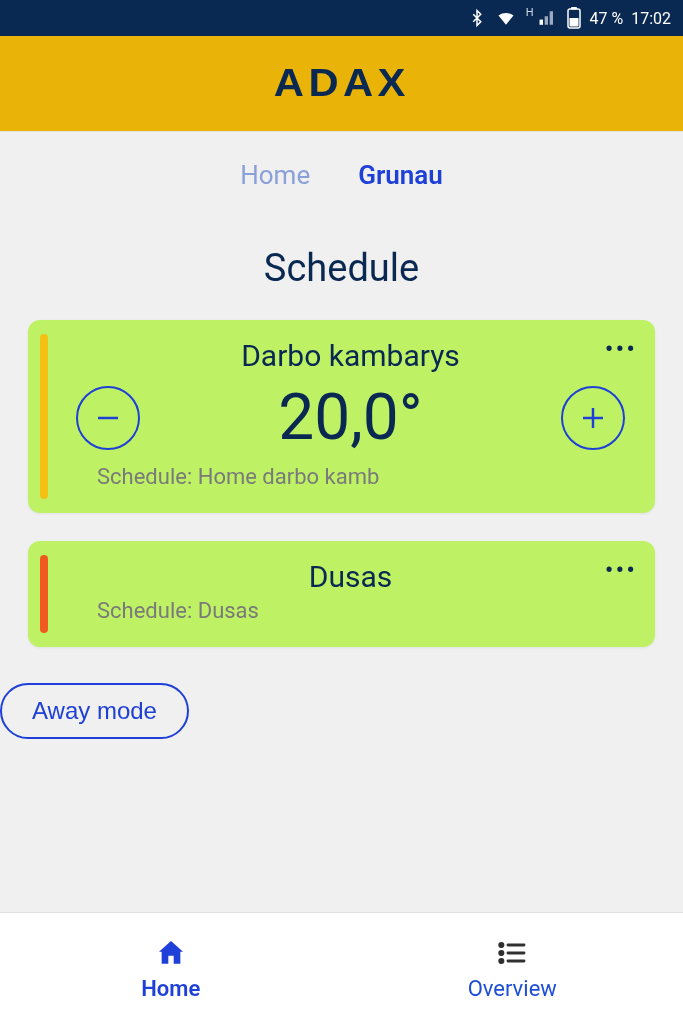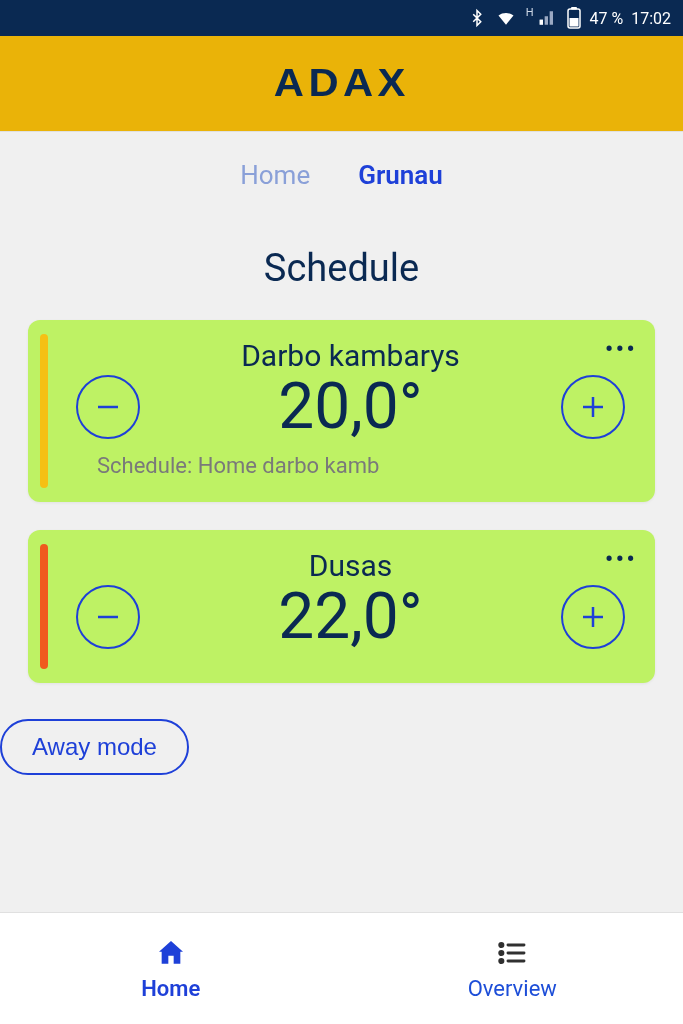--- a/index.html
+++ b/index.html
@@ -102,20 +102,21 @@
     letter-spacing: 2px;
     cursor: pointer;
     line-height: 1;
   }
   
   .temp-row {
     display: flex;
     align-items: flex-start;
     justify-content: space-between;
     padding: 2px 8px 10px;
+    margin-top: 11px;
   }
   .circle-btn {
     width: 64px;
     height: 64px;
     border: 2px solid #1e40d8;
     border-radius: 50%;
     display: flex;
     align-items: center;
     justify-content: center;
     cursor: pointer;
@@ -241,34 +242,21 @@
       </div>
       <div class="schedule">Schedule: Home darbo kamb</div>
     </div>
 
     <div class="card">
       <div class="stripe orange"></div>
       <div class="card-top">
         <div class="room-name">Dusas</div>
         <div class="more">•••</div>
       </div>
-      <div class="temp-row">
-        <div class="circle-btn">
-          <svg viewBox="0 0 24 24">
-              <line x1="4" y1="12" x2="20" y2="12" stroke="#1e40d8" stroke-width="2"></line>
-            </svg>
-        </div>
-        <div class="temp">22,0°</div>
-        <div class="circle-btn">
-          <svg viewBox="0 0 24 24">
-              <line x1="4" y1="12" x2="20" y2="12" stroke="#1e40d8" stroke-width="2"></line>
-              <line x1="12" y1="4" x2="12" y2="20" stroke="#1e40d8" stroke-width="2"></line>
-            </svg>
-        </div>
-      </div>
+      <div class="schedule">Schedule: Dusas</div>
     </div>
 
   </div>
 
   <div class="away-wrap">
     <button class="away-btn">Away mode</button>
   </div>
 
 </div>
 

